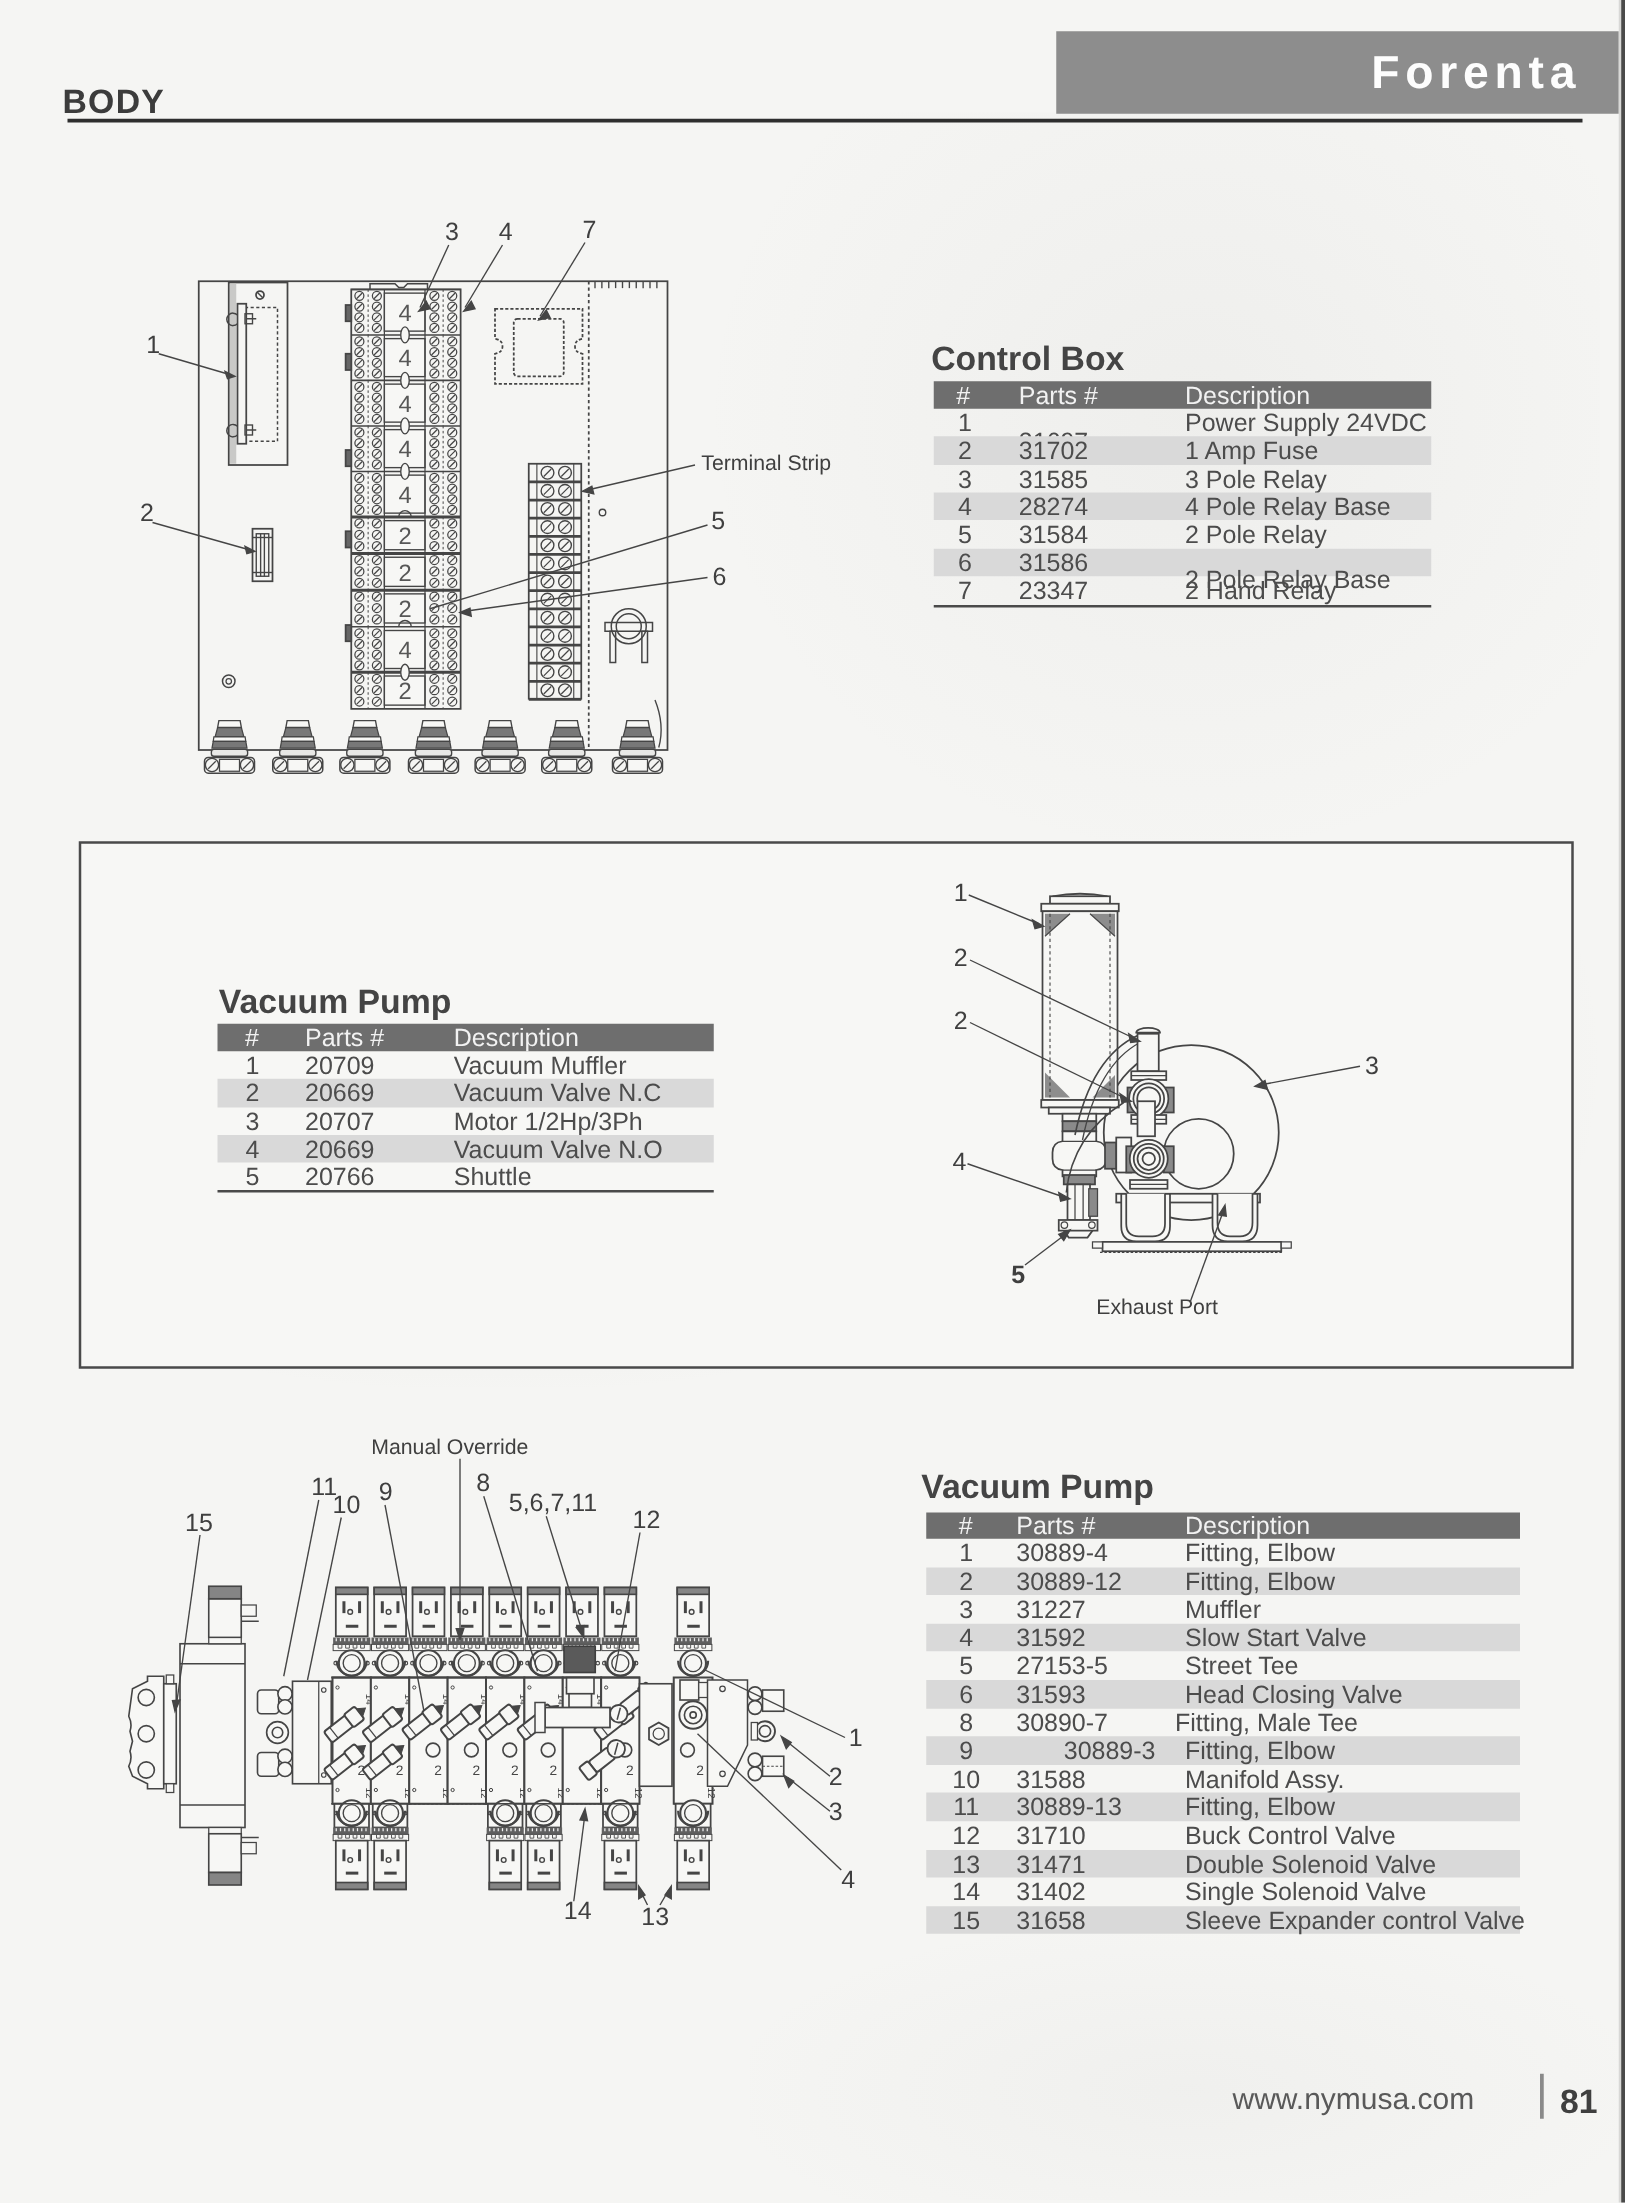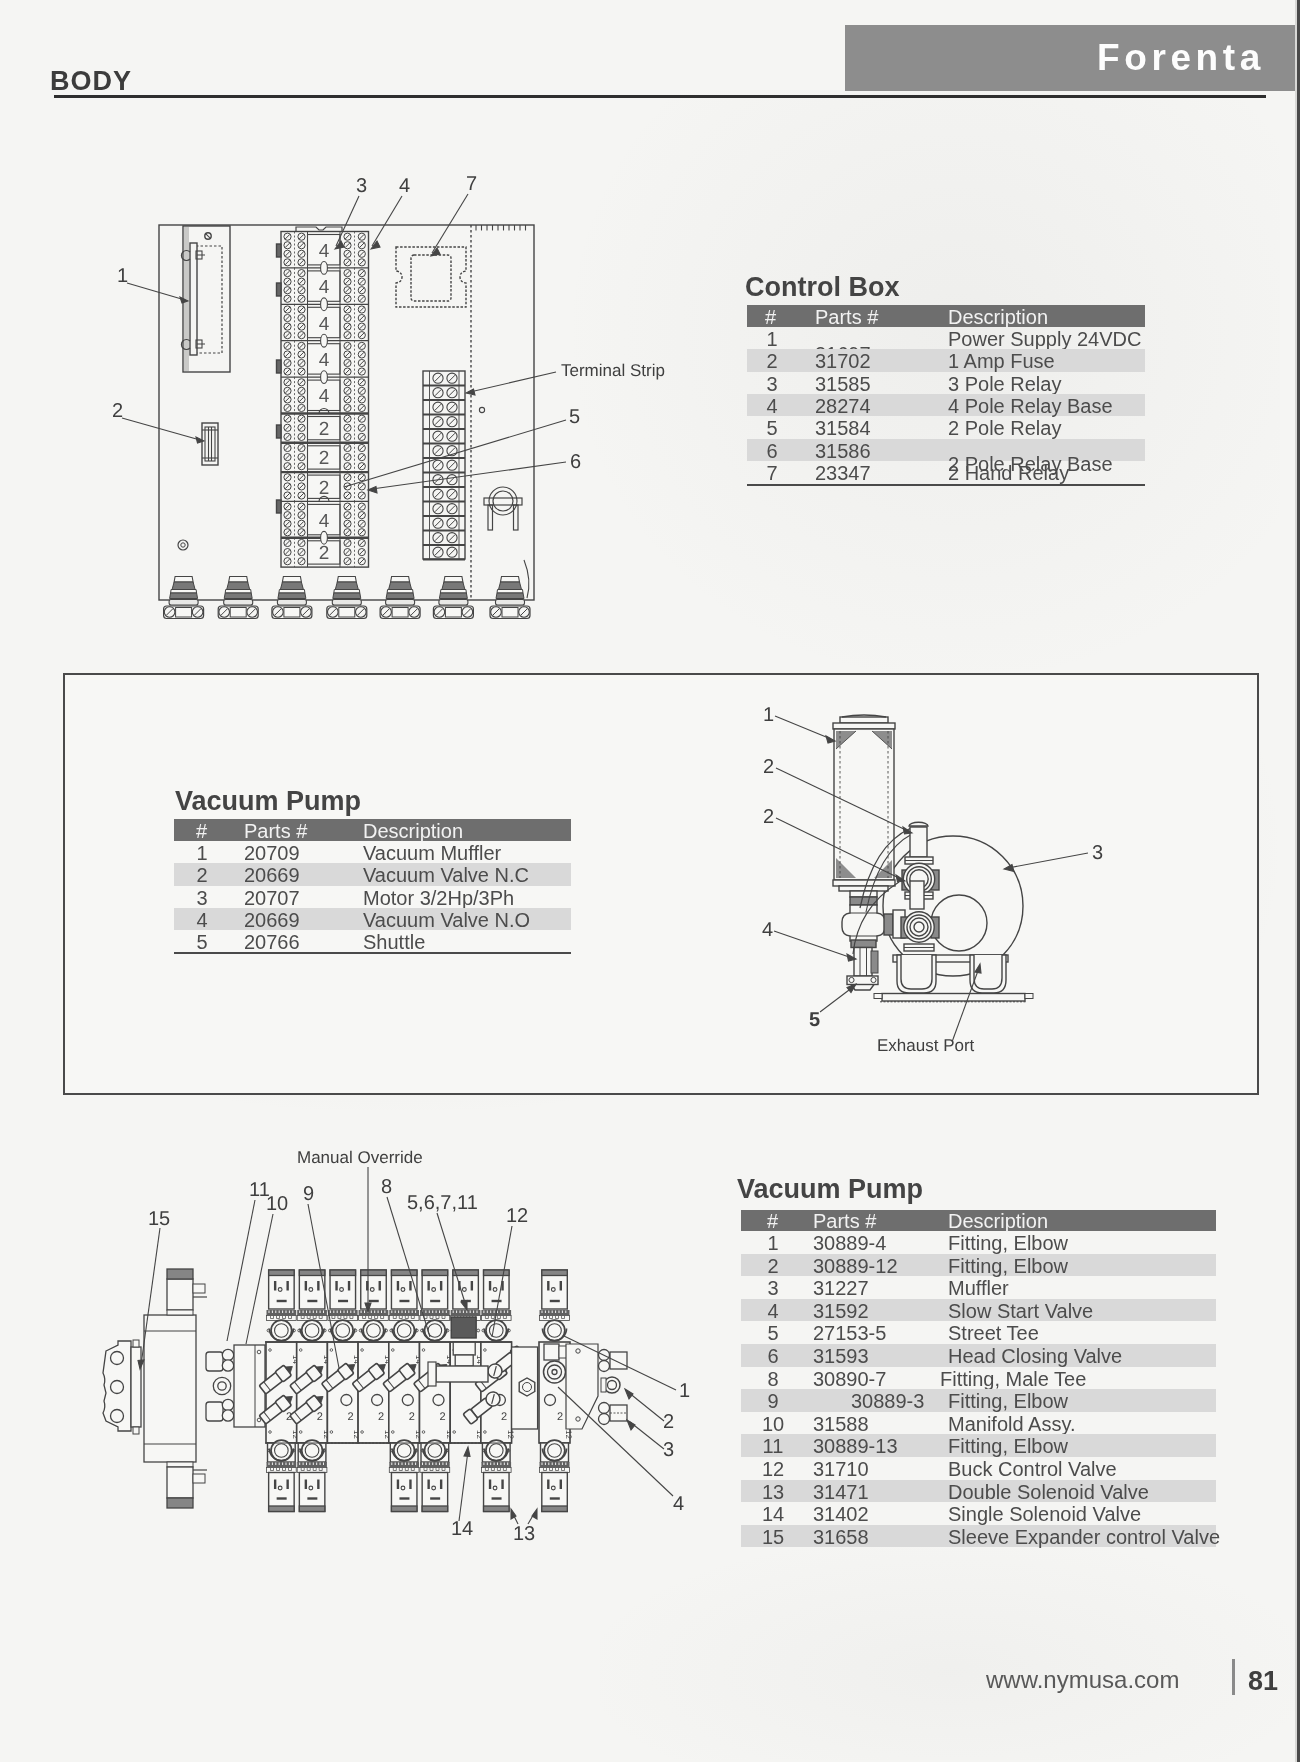--- a/index.html
+++ b/index.html
@@ -693,21 +693,21 @@
       <span style="position:absolute;left:189px;top:1px;">Vacuum Muffler</span>
     </div>
     <div class="row shade" style="left:174px;top:863.3px;width:397px;height:22.3px;font-size:20px;">
       <span style="position:absolute;left:8px;width:40px;text-align:center;top:1px;">2</span>
       <span style="position:absolute;left:70px;top:1px;">20669</span>
       <span style="position:absolute;left:189px;top:1px;">Vacuum Valve N.C</span>
     </div>
     <div class="row" style="left:174px;top:885.6px;width:397px;height:22.3px;font-size:20px;">
       <span style="position:absolute;left:8px;width:40px;text-align:center;top:1px;">3</span>
       <span style="position:absolute;left:70px;top:1px;">20707</span>
-      <span style="position:absolute;left:189px;top:1px;">Motor 3/2Hp/3Ph</span>
+      <span style="position:absolute;left:189px;top:1px;">Motor 1/2Hp/3Ph</span>
     </div>
     <div class="row shade" style="left:174px;top:907.9px;width:397px;height:22.3px;font-size:20px;">
       <span style="position:absolute;left:8px;width:40px;text-align:center;top:1px;">4</span>
       <span style="position:absolute;left:70px;top:1px;">20669</span>
       <span style="position:absolute;left:189px;top:1px;">Vacuum Valve N.O</span>
     </div>
     <div class="row" style="left:174px;top:930.2px;width:397px;height:22.3px;font-size:20px;">
       <span style="position:absolute;left:8px;width:40px;text-align:center;top:1px;">5</span>
       <span style="position:absolute;left:70px;top:1px;">20766</span>
       <span style="position:absolute;left:189px;top:1px;">Shuttle</span>

